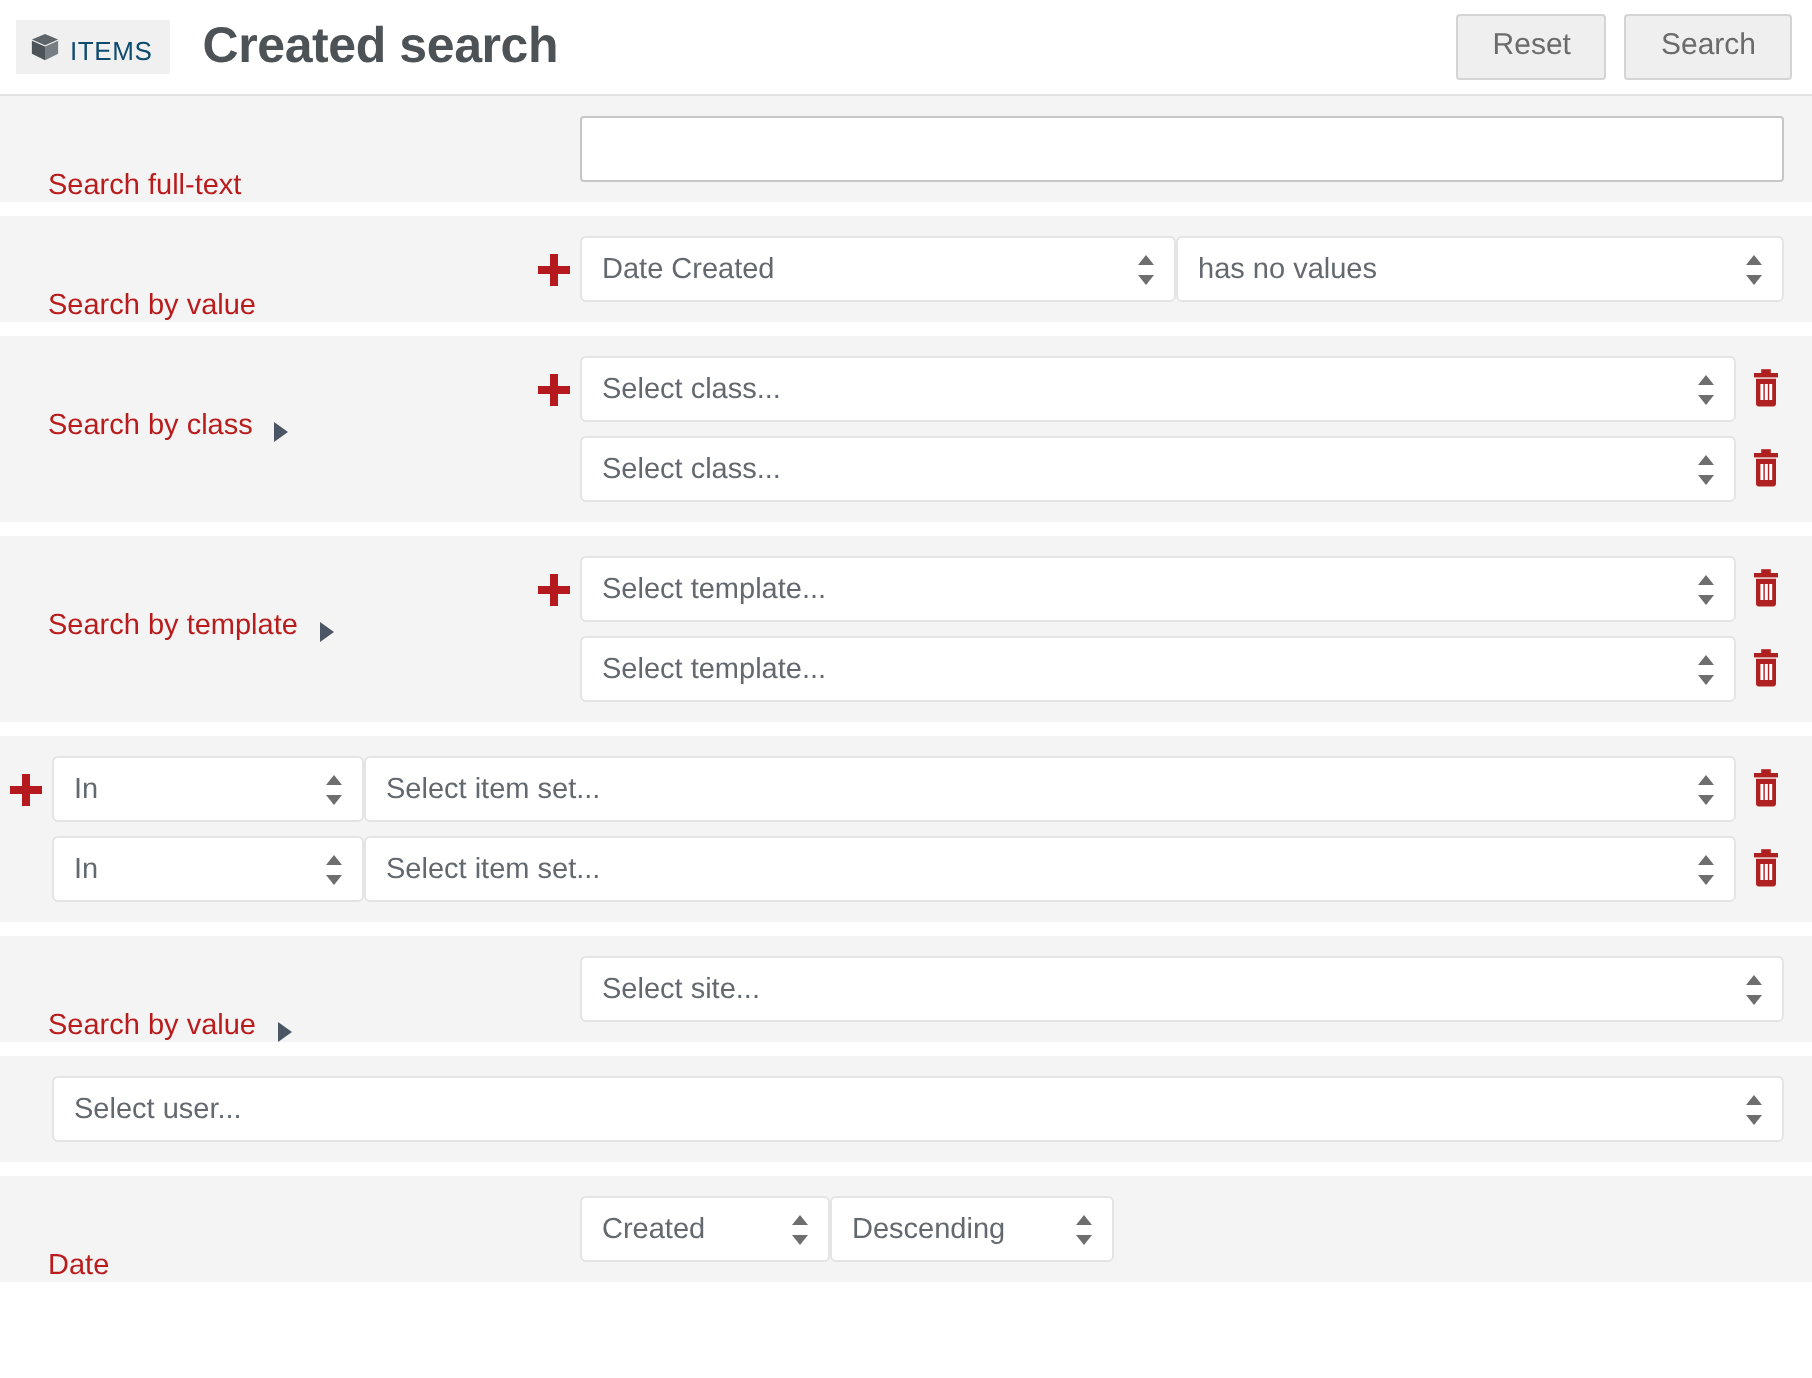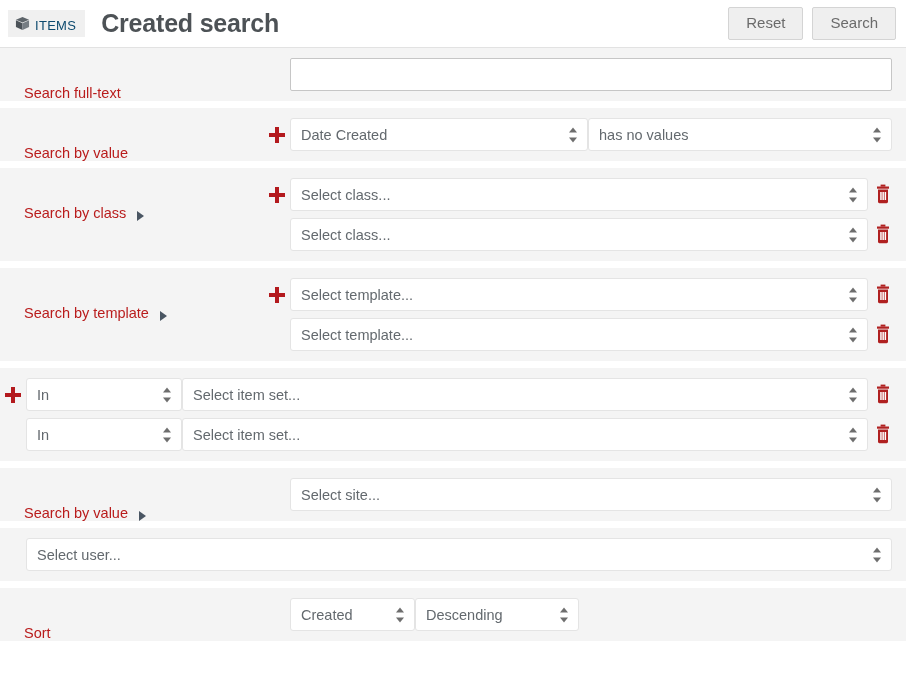--- a/index.html
+++ b/index.html
@@ -180,21 +180,21 @@
     margin-left: 6px;
   }
 
   
   .w-full   { flex: 1 1 auto; }
   .w-prop   { flex: 0 0 298px; width: 298px; }
   .w-oper   { flex: 1 1 auto; }
   .w-sel    { flex: 1 1 auto; text-align: right; }
   .w-in     { flex: 0 0 156px; width: 156px; }
   .w-sort   { flex: 0 0 148px; width: 125px; }
-  .w-dir    { flex: 0 0 164px; width: 164px; }
+  .w-dir    { flex: 0 0 164px; width: 142px; }
   .grow-stop { flex: 0 0 auto; }
 </style>
 </head>
 <body>
 
 <div class="page-header">
   <div class="items-badge">
     <span class="cube-icon">
       <svg width="15" height="15" viewBox="0 0 16 16">
         <path d="M8 1 L15 4 L8 7 L1 4 Z" fill="#5d646a"></path>
@@ -440,21 +440,21 @@
               <i class="up"></i>
               <i class="down"></i>
             </span>
         </div>
       </div>
     </div>
   </div>
 
   <div class="form-row">
     <div class="row-label">
-      <span>Sort</span>
+      <span>Date</span>
     </div>
     <div class="plus-col spacer-only"></div>
     <div class="row-fields">
       <div class="field-line">
         <div class="sel w-sort grow-stop">
           <span class="sel-text">Created</span>
           <span class="stepper">
               <i class="up"></i>
               <i class="down"></i>
             </span>

